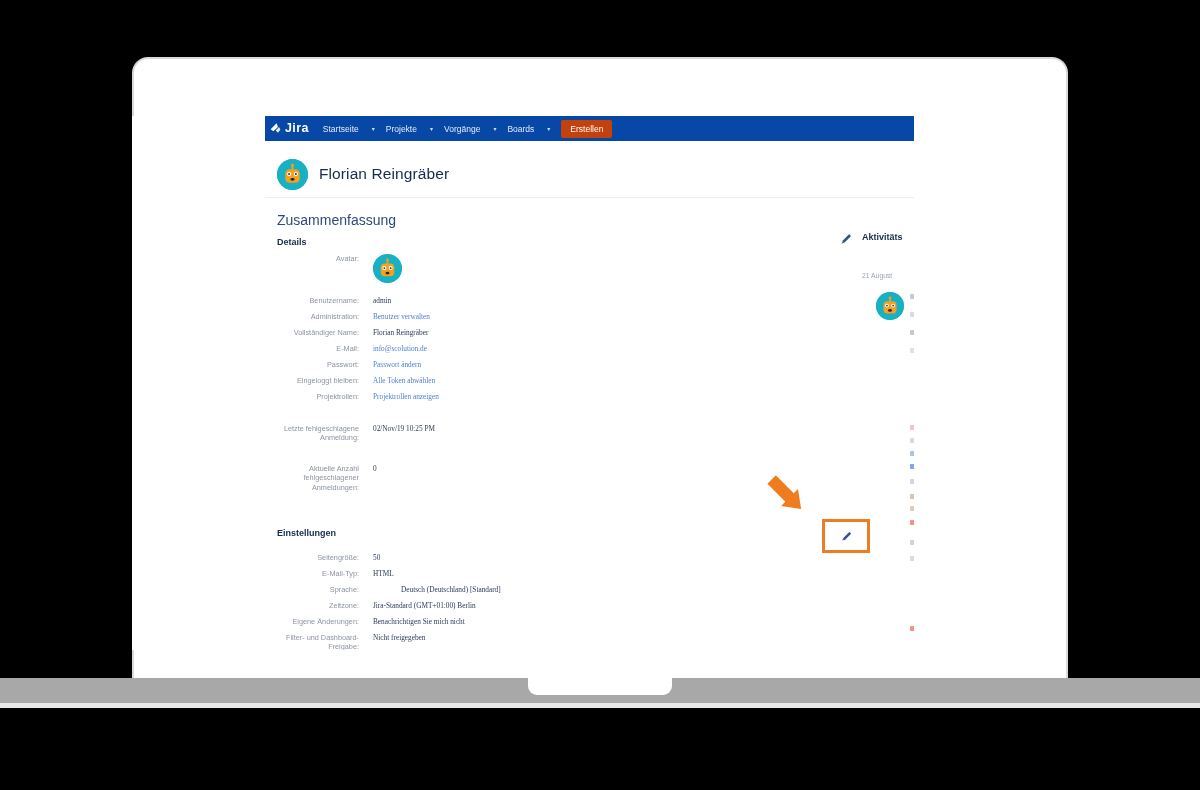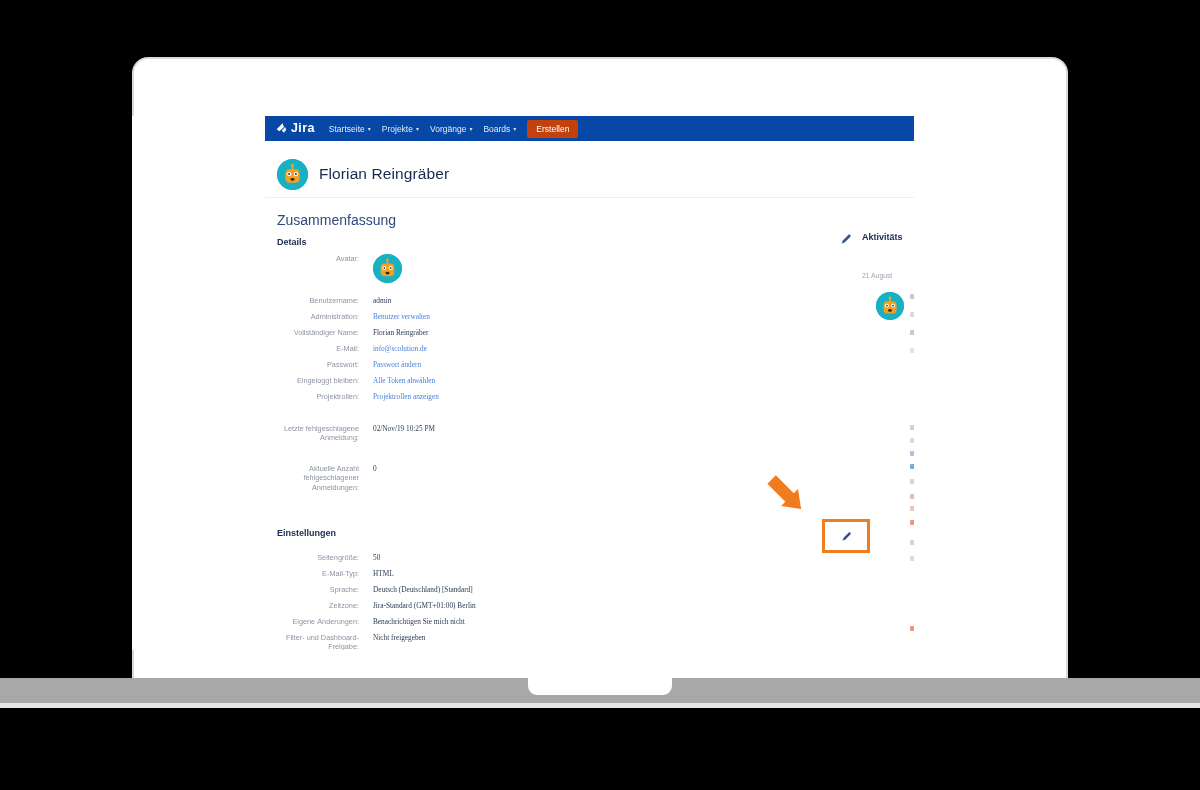--- a/index.html
+++ b/index.html
@@ -59,21 +59,21 @@
   }
 
   
   #topnav {
     position: absolute;
     left: 133px; top: 0;
     width: 649px; height: 25px;
     background: #0747a6;
     display: flex;
     align-items: center;
-    padding-left: 10px;
+    padding-left: 4px;
   }
   .jira-logo {
     display: flex; align-items: center;
     margin-right: 14px;
     user-select: none;
   }
   .jira-mark { width: 13px; height: 13px; margin-right: 3px; flex: none; }
   .jira-word {
     color: #ffffff;
     font-size: 12.5px;
@@ -81,21 +81,21 @@
     letter-spacing: 0.4px;
     line-height: 1;
   }
   .nav-item {
     color: #e3ecfa;
     font-size: 8.5px;
     margin-right: 11px;
     white-space: nowrap;
     cursor: pointer;
     display: flex; align-items: center;
-    gap: 3px;
+    gap: 13px;
   }
   .nav-item .caret { font-size: 6px; opacity: .9; }
   .nav-create {
     background: #c2410c;
     color: #ffffff;
     font-size: 8.5px;
     font-weight: 400;
     padding: 4px 9px;
     border-radius: 2px;
     cursor: pointer;
@@ -363,21 +363,21 @@
       <div class="field-row" style="top:437px;left:145px;">
         <div class="field-label">Seitengröße:</div>
         <div class="field-value">50</div>
       </div>
 
       <div class="field-row" style="top:453px;left:145px;">
         <div class="field-label">E-Mail-Typ:</div>
         <div class="field-value">HTML</div>
       </div>
 
-      <div class="field-row" style="top:469px;left:145px;">
+      <div class="field-row" style="top:469px;left:145px;gap:28px;">
         <div class="field-label">Sprache:</div>
         <div class="field-value">Deutsch (Deutschland) [Standard]</div>
       </div>
 
       <div class="field-row" style="top:485px;left:145px;">
         <div class="field-label">Zeitzone:</div>
         <div class="field-value">Jira-Standard (GMT+01:00) Berlin</div>
       </div>
 
       <div class="field-row" style="top:501px;left:145px;">

